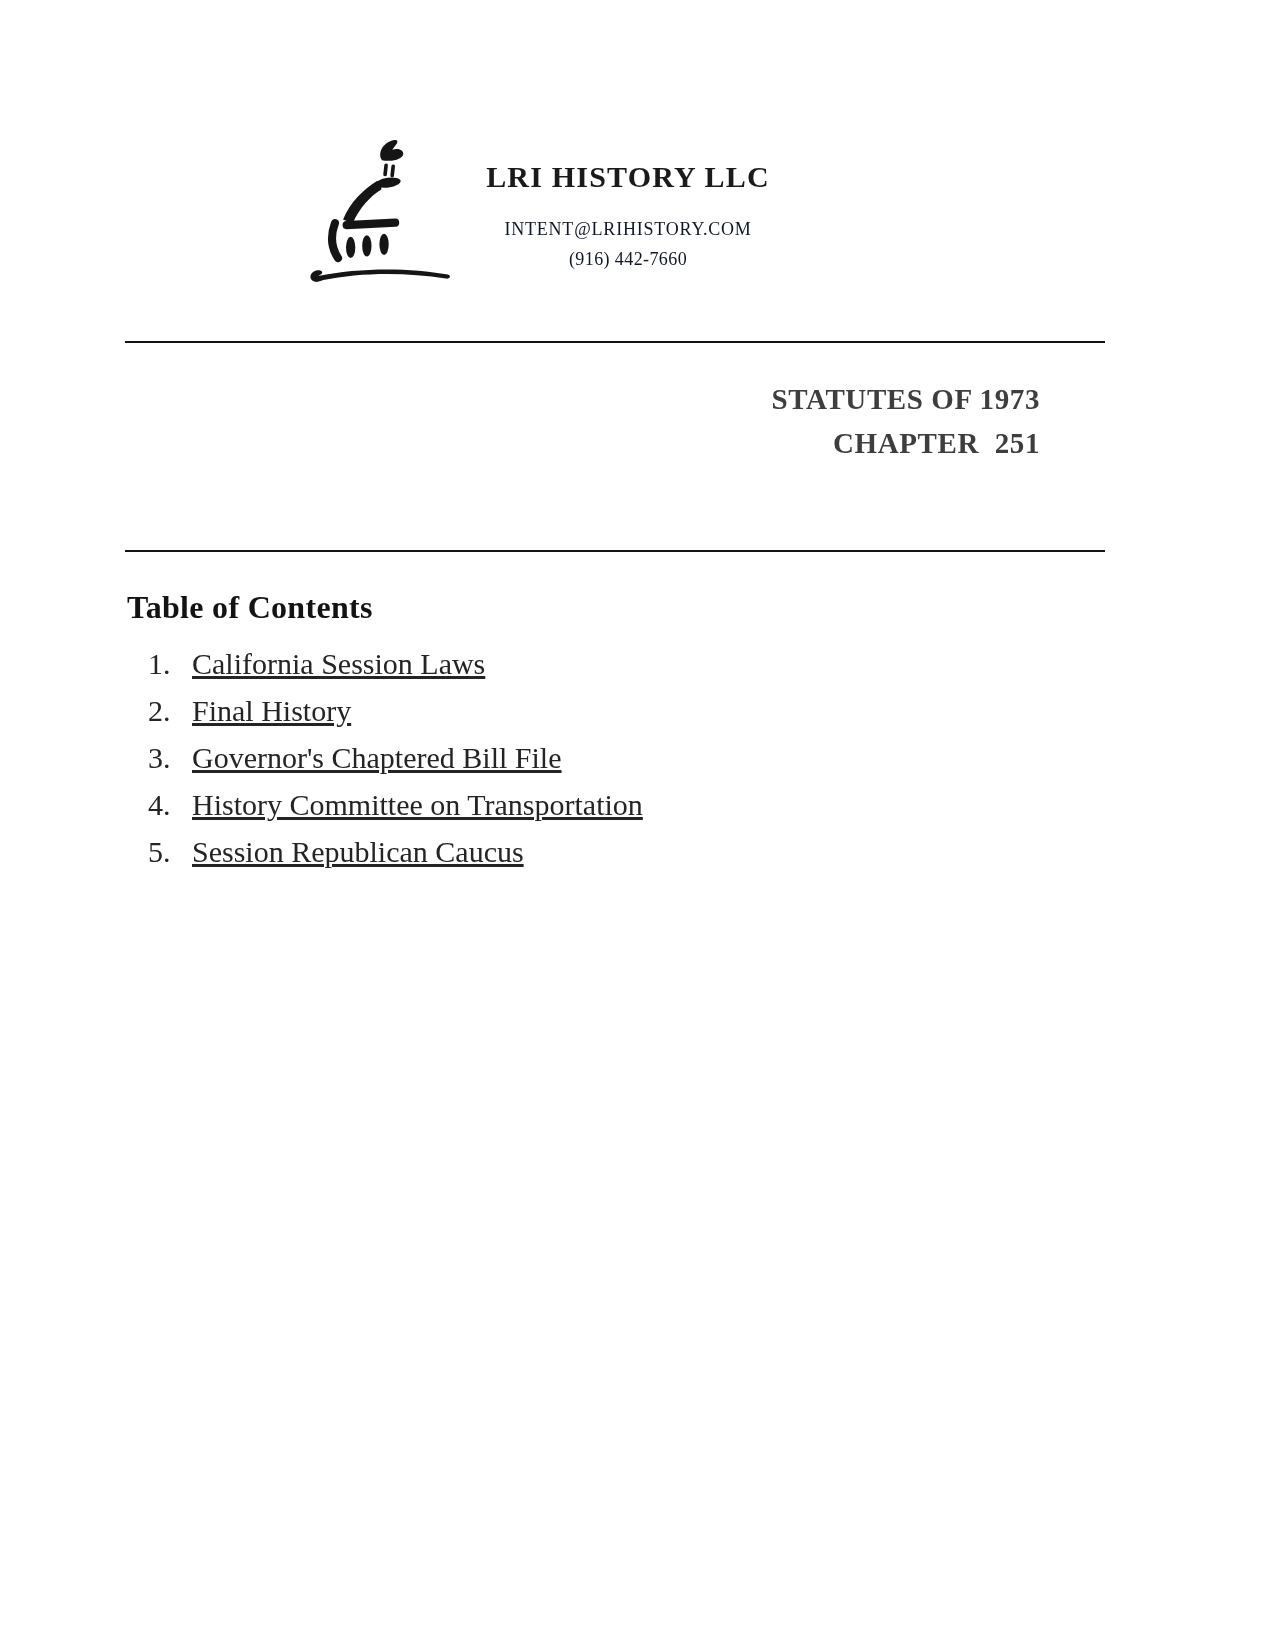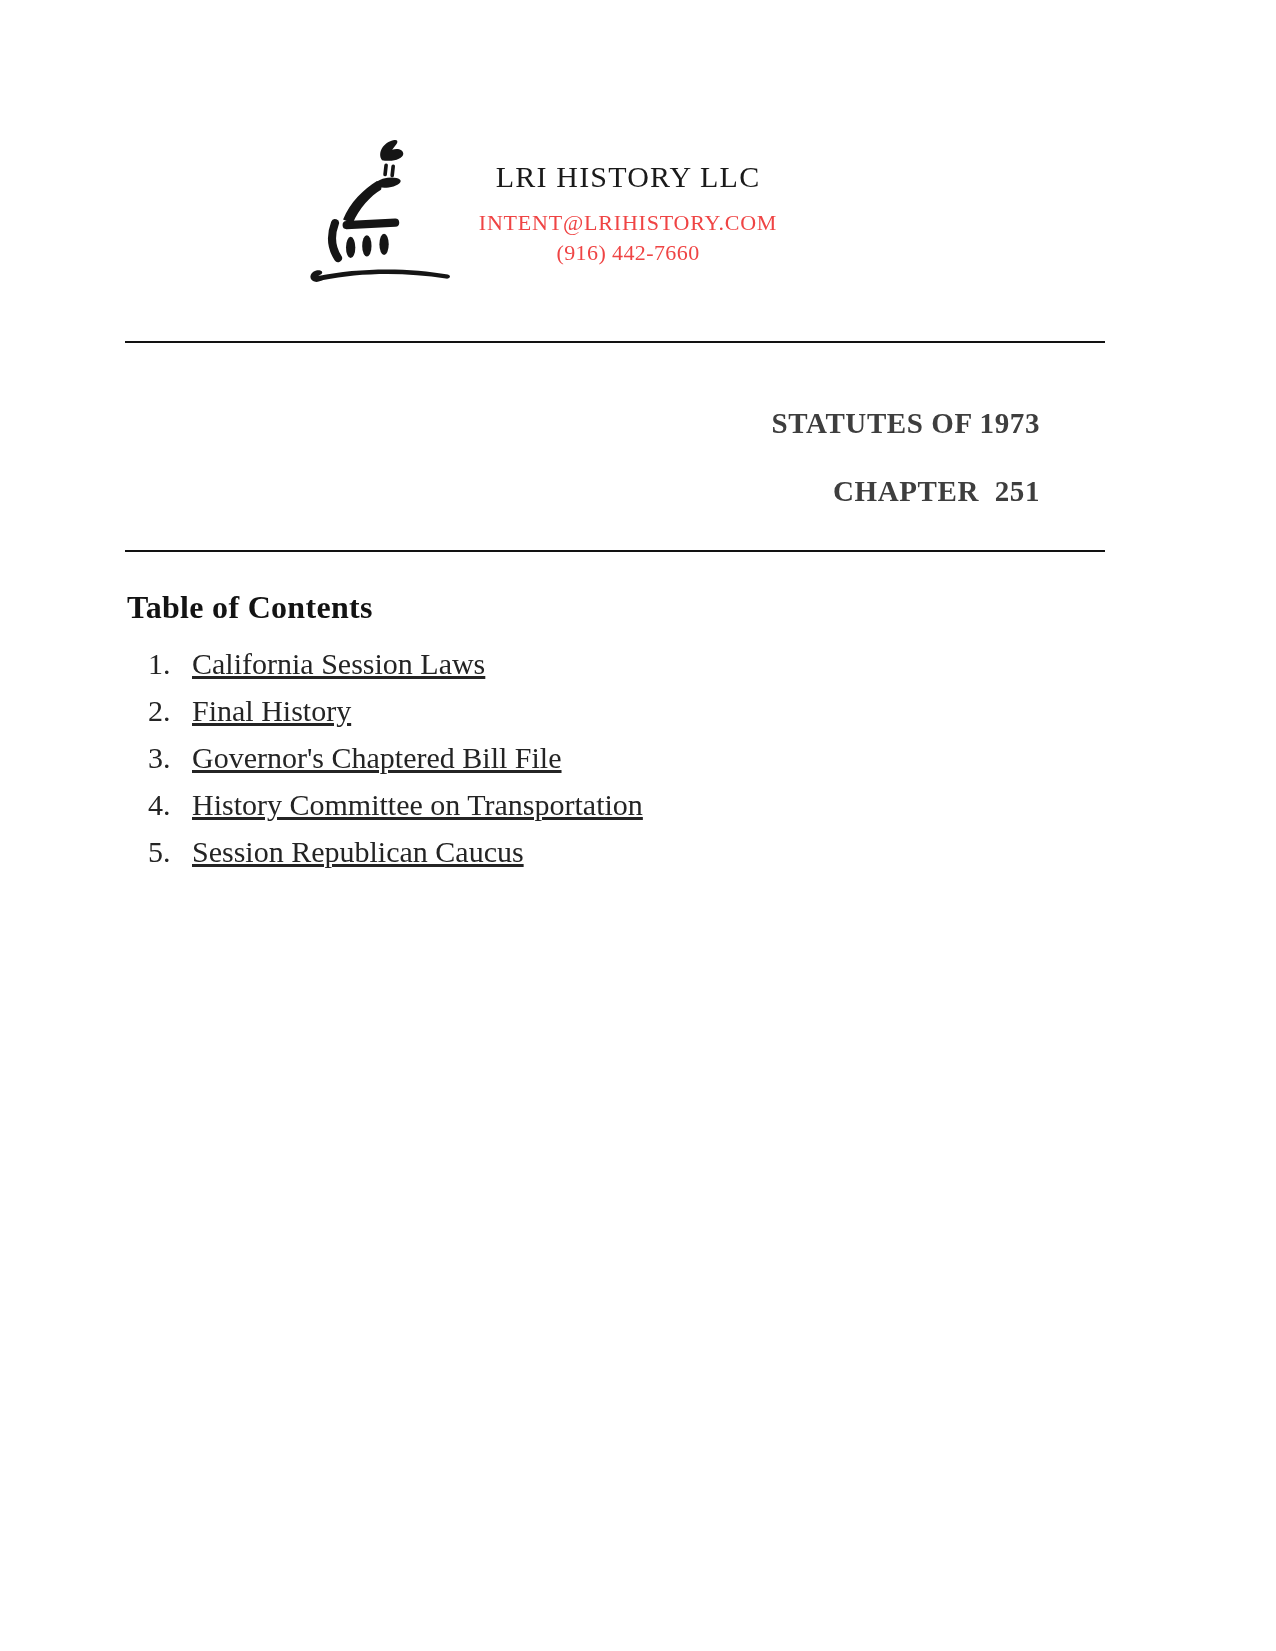--- a/index.html
+++ b/index.html
@@ -9,34 +9,34 @@
     height:1651px;
     background:#ffffff;
     font-family:"Liberation Serif","DejaVu Serif",serif;
     color:#1c1c1c;
     overflow:hidden;
   }
   .logo-wrap { position:absolute; left:303px; top:132px; width:152px; height:164px; }
   .logo-wrap svg { width:100%; height:100%; }
 
   .header-text { position:absolute; left:428px; top:160px; width:400px; text-align:center; }
-  .company-name { font-size:30px; letter-spacing:1.2px; line-height:34px; margin:0 0 14px 0; font-weight:normal; color:#1a1a1a; }
-  .contact-line { font-size:22px; letter-spacing:0.8px; line-height:30px; color:#ef4444; }
+  .company-name { font-size:30px; letter-spacing:1.2px; line-height:34px; margin:0 0 20px 0; font-weight:bold; color:#1a1a1a; }
+  .contact-line { font-size:18px; letter-spacing:0.8px; line-height:30px; color:#0f172a; }
   .phone-line { letter-spacing:0.4px;text-align:center; }
 
   .rule { position:absolute; left:125px; width:980px; height:2px; background:#121212; }
   .rule-top { top:341px; }
   .rule-mid { top:550px; }
 
   .title-block {
     position:absolute; right:236px; top:377px;
     text-align:right; font-weight:bold; font-size:29px; line-height:44px;
     letter-spacing:0.6px; color:#3e3e3e;
   }
-  .title-line { white-space:pre-wrap;margin-top:24px; }
+  .title-line { white-space:pre-wrap; }
 
   .toc-heading {
     position:absolute; left:116px; top:578px;
     font-size:32px; font-weight:bold; letter-spacing:0.3px; color:#131313;
     margin:11px;
   }
   .toc-list {
     position:absolute; left:148px; top:648px;
     list-style:none; margin:0; padding:0;
     font-size:30px; color:#242424;

